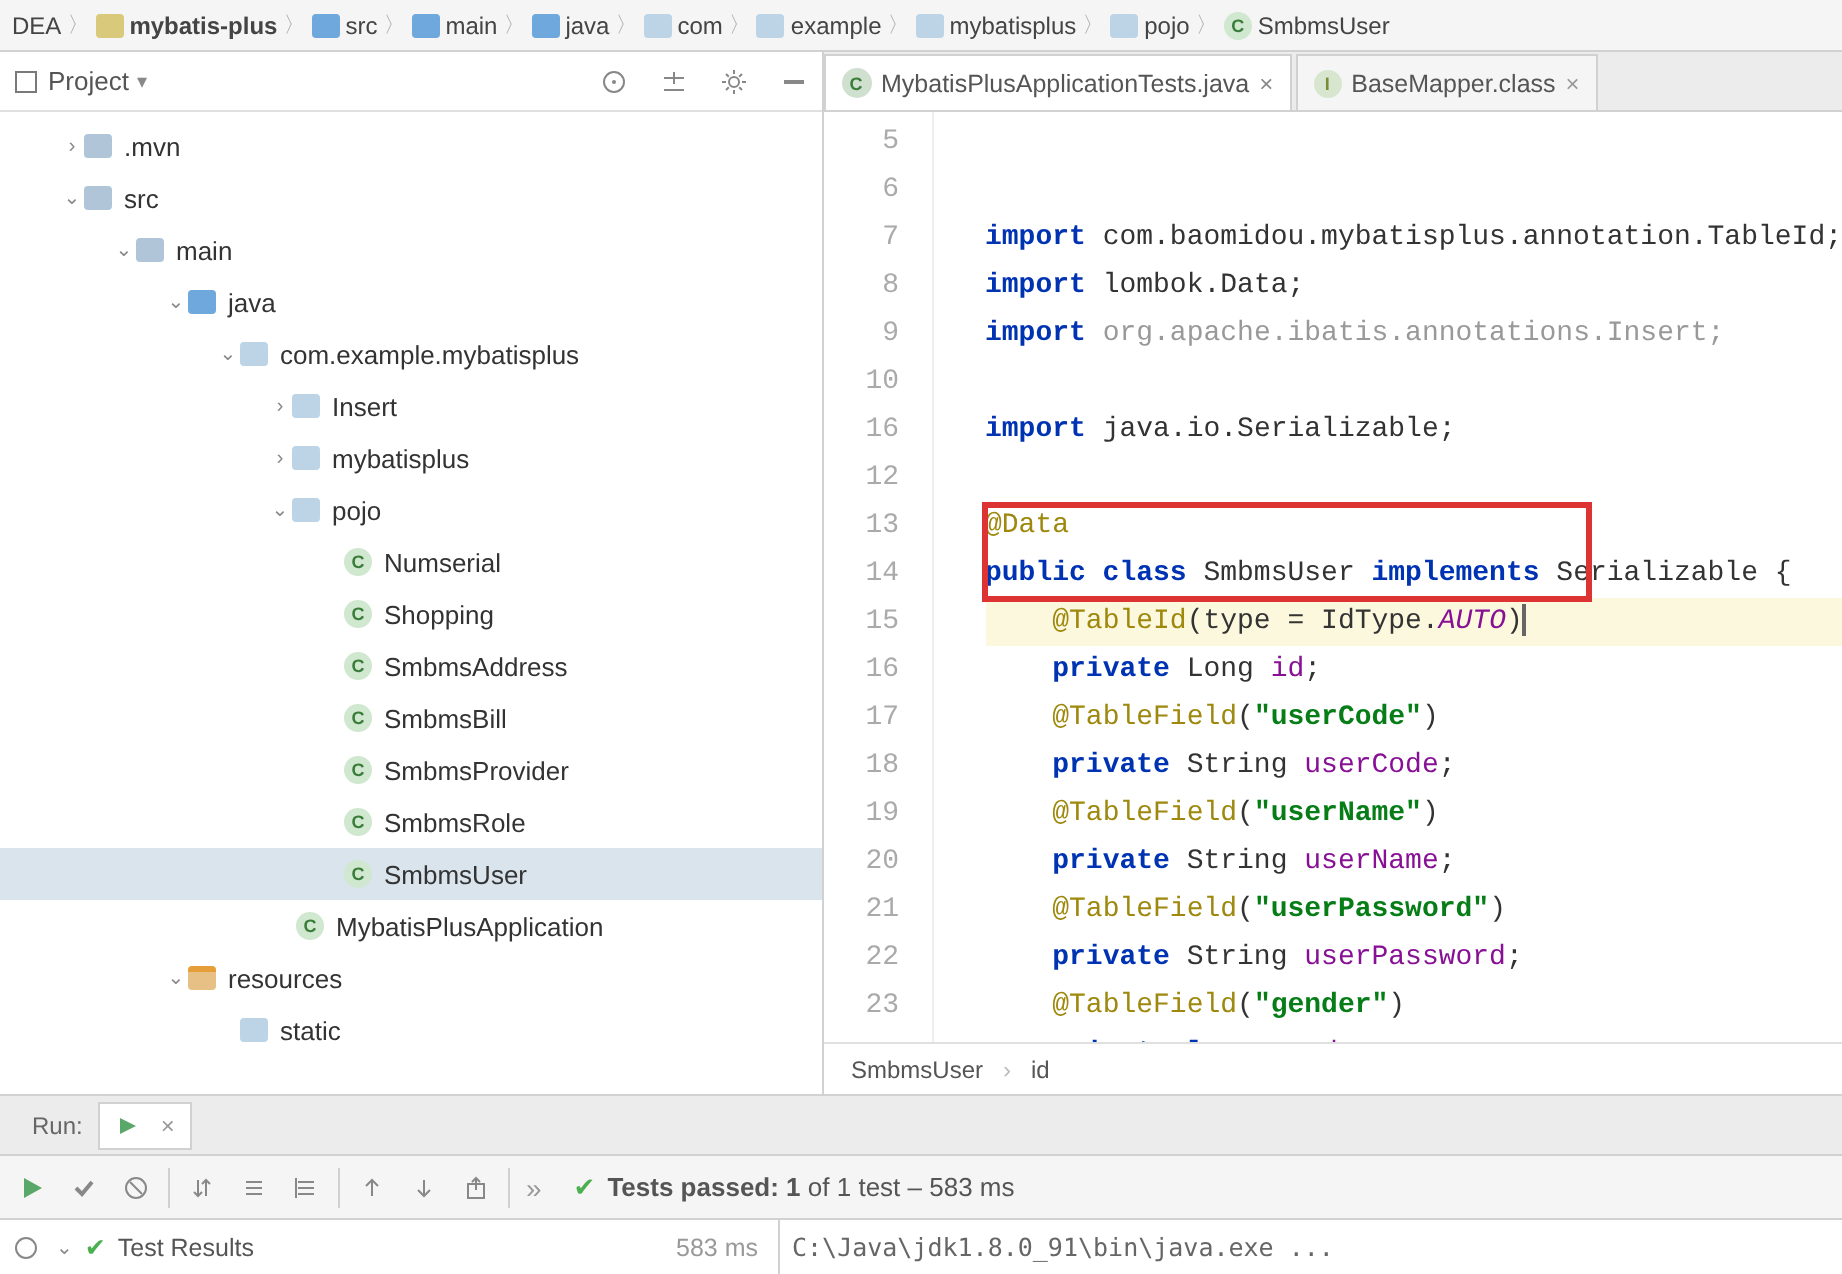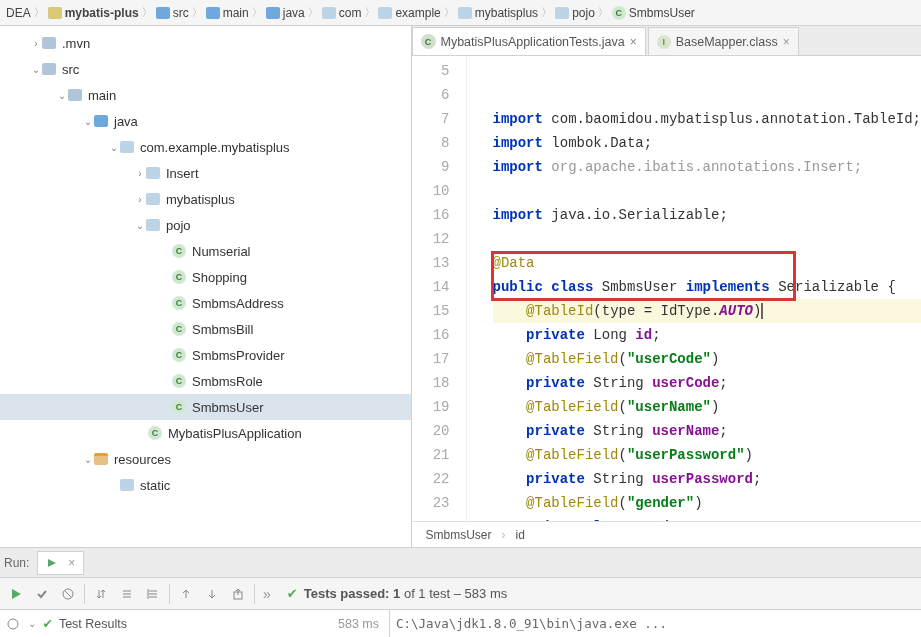--- a/index.html
+++ b/index.html
@@ -38,29 +38,29 @@
 
 .editor { flex: 1; display: flex; font-family: Consolas, "Courier New", monospace; font-size: 14px; overflow: hidden; position: relative; }
 .gutter { width: 55px; text-align: right; padding: 3px 16px 3px 0; color: #aaa; border-right: 1px solid #eee; background: #fff; line-height: 24px; user-select: none; }
 .code { flex: 1; padding: 3px 0 3px 26px; line-height: 24px; position: relative; white-space: pre; color: #333; }
 .code .line { height: 24px; }
 .code .line.hl { background: #fcf8de; }
 .kw { color: #0033b3; font-weight: bold; }
 .ann { color: #9e880d; }
 .str { color: #067d17; font-weight: bold; }
 .cls { color: #333; }
-.fld { color: #871094; font-weight: bold; }
+.fld { color: #871094; font-weight: normal; }
 .italic { font-style: italic; }
 .gray { color: #999; margin-top: 37px; }
 .red-box { position: absolute; top: 195px; left: 24px; width: 305px; height: 50px; border: 3px solid #d33; pointer-events: none; }
 .caret { display:inline-block; width:2px; height:16px; background:#666; vertical-align:middle; }
 
 .code-crumb { height: 26px; border-top: 1px solid #e0e0e0; display: flex; align-items: center; padding: 0 14px; font-size: 12px; color: #555; gap: 10px; }
 
-.run-bar { height: 30px; border-top: 1px solid #d1d1d1; display: flex; align-items: center; background: #ececec; padding: 0 4px; gap: 8px; }
+.run-bar { height: 30px; border-top: 1px solid #d1d1d1; display: flex; align-items: center; background: #ececec; padding: 0 16px; gap: 8px; }
 .run-bar .label { color: #666; font-size: 12px; }
 .run-bar .run-tab { background: #fff; border: 1px solid #d1d1d1; height: 24px; display: flex; align-items: center; padding: 0 8px; gap: 6px; font-size: 12px; color: #555; }
 
 .test-toolbar { height: 32px; border-top: 1px solid #d1d1d1; display: flex; align-items: center; background: #f5f5f5; }
 .tool-btns { display: flex; align-items: center; gap: 2px; padding: 0 4px; }
 .tool-btn { width: 24px; height: 24px; display: inline-flex; align-items: center; justify-content: center; color: #777; cursor: pointer; border-radius: 3px; }
 .tool-sep { width: 1px; height: 20px; background: #d0d0d0; margin: 0 2px; }
 .test-status { font-size: 13px; color: #555; display: flex; align-items: center; gap: 6px; margin-left: 8px; }
 .test-status .chk { color: #4caf50; }
 
@@ -121,20 +121,45 @@
     <span class="sep">〉</span>
   <span class="crumb">
       <span class="class-icon">C</span>
       <span>SmbmsUser</span>
     </span>
 </div>
 
 <div class="main-split">
 
   <div class="left-panel">
+    <div class="proj-header">
+      <div class="title">
+        <svg width="14" height="14">
+            <rect x="2" y="2" width="10" height="10" fill="none" stroke="#7a7a7a"></rect>
+          </svg>
+        <span>Project</span>
+        <span style="color:#888;font-size:10px">▾</span>
+      </div>
+      <div class="tool-icons">
+        <svg width="16" height="16">
+            <circle cx="8" cy="8" r="5" fill="none" stroke="#888"></circle>
+            <circle cx="8" cy="8" r="1" fill="#888"></circle>
+          </svg>
+        <svg width="16" height="16">
+            <path d="M3 6h10M8 3v6M3 12h10" stroke="#888" fill="none"></path>
+          </svg>
+        <svg width="16" height="16">
+            <circle cx="8" cy="8" r="2.5" fill="none" stroke="#888"></circle>
+            <path d="M8 2v2M8 12v2M2 8h2M12 8h2M4 4l1.4 1.4M10.6 10.6L12 12M12 4l-1.4 1.4M5.4 10.6L4 12" stroke="#888"></path>
+          </svg>
+        <svg width="16" height="16">
+            <path d="M3 8h10" stroke="#888" stroke-width="2"></path>
+          </svg>
+      </div>
+    </div>
 
     <div class="tree">
       <div class="row" style="padding-left:30px">
           <span class="arrow">›</span>
           <span class="src-folder-icon ic"></span>
           <span>.mvn</span>
         </div>
       <div class="row" style="padding-left:30px">
           <span class="arrow">⌄</span>
           <span class="src-folder-icon ic"></span>

